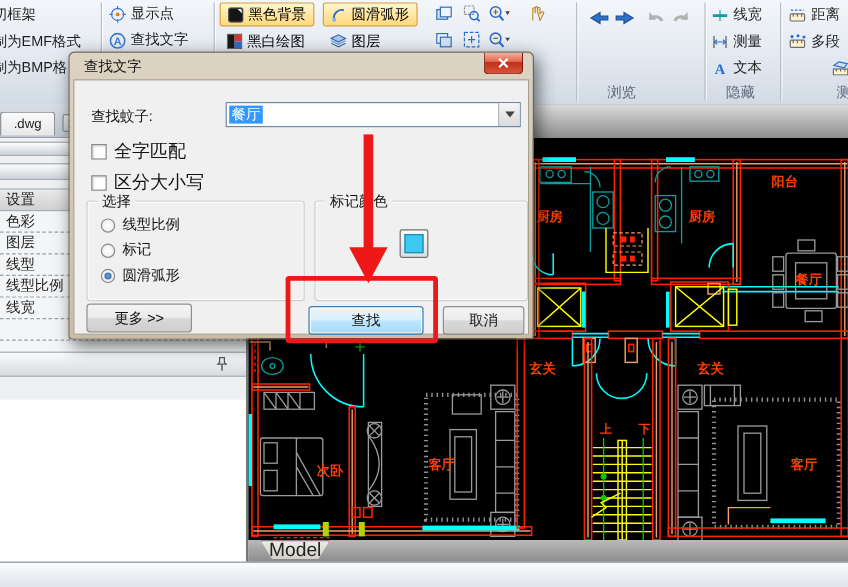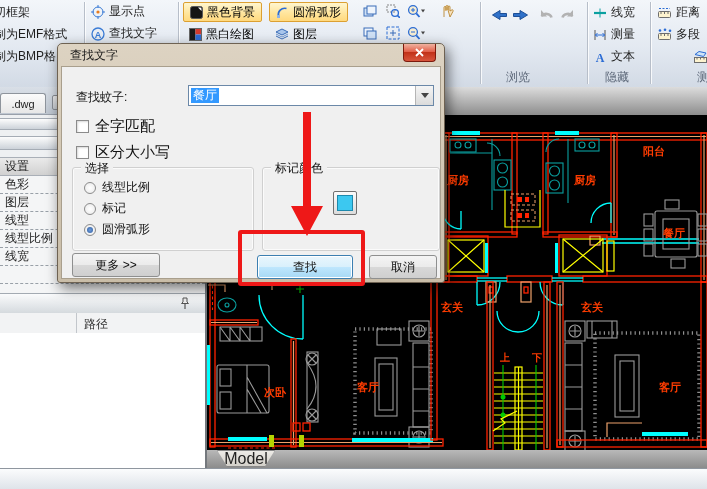--- a/index.html
+++ b/index.html
@@ -319,24 +319,20 @@
       <div class="plist-row"></div>
     </div>
     <div class="pane-hdr">
       <span class="icon" style="position:absolute;right:14px;top:3px">
         <svg width="12" height="13">
             <path d="M4 1h4v4l1.5 1.5h-7L4 5z" fill="#ececec" stroke="#555"></path>
             <path d="M6 6.5V12" stroke="#555" stroke-width="1.2"></path>
           </svg>
       </span>
     </div>
-    <div class="path-hdr">
-      <span class="div"></span>
-      <span class="txt">路径</span>
-    </div>
     <div class="panel-blank"></div>
   </div>
 
   <div class="strip-top"></div>
 
   <div class="cad">
     <svg width="500" height="335" viewBox="0 0 500 335">
 
       <g>
         <rect class="swf" x="236" y="18" width="264" height="7"></rect>

